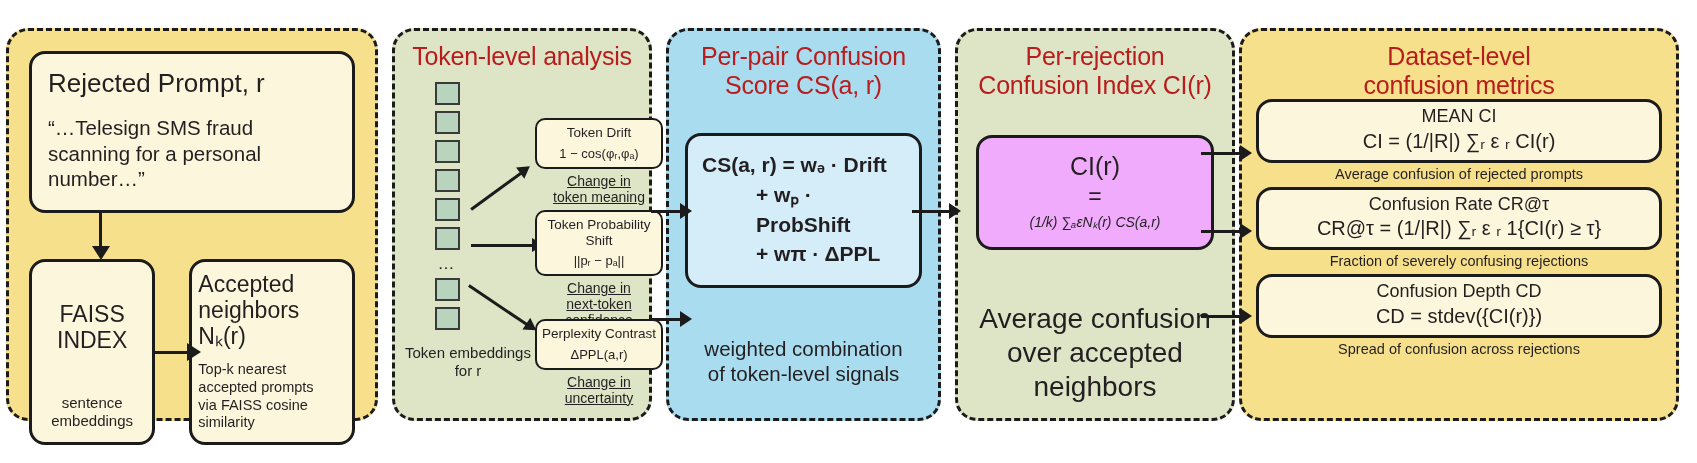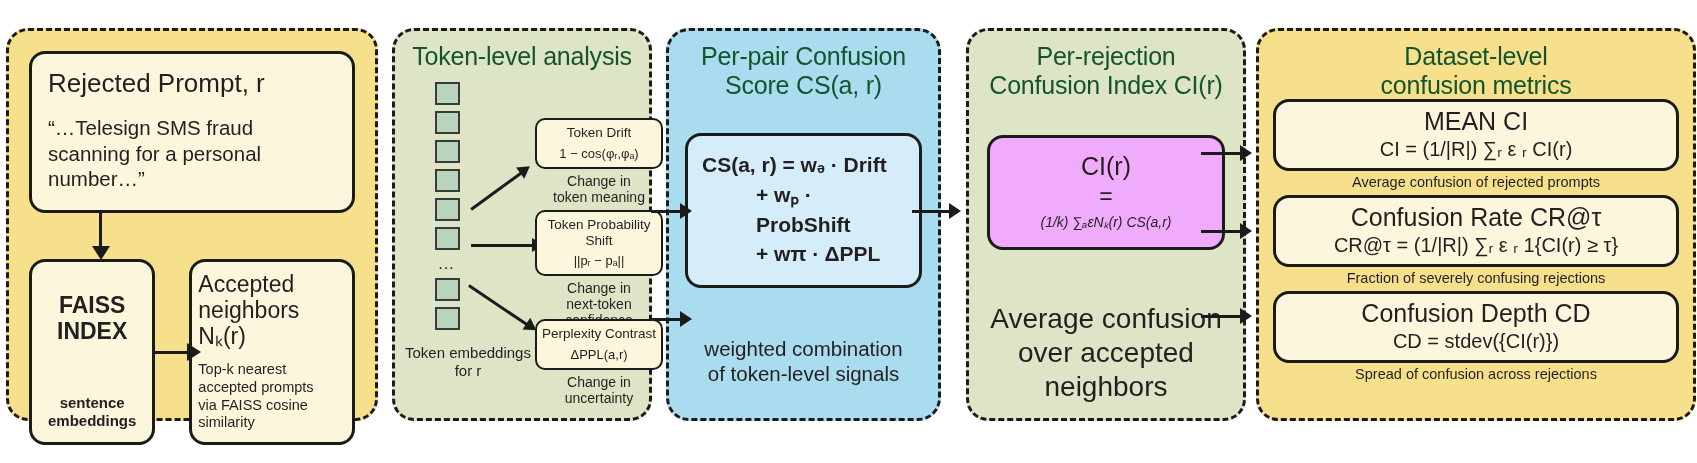--- a/index.html
+++ b/index.html
@@ -25,36 +25,36 @@
   
   .panel {
     position: relative;
     border: 3.5px dashed #1b1b1b;
     border-radius: 22px;
     flex: 0 0 auto;
     padding: 10px 12px 12px 12px;
   }
   .panel-yellow { background: #f7e08c; }
   .panel-green  { background: #dde5c6; }
-  .panel-blue   { background: #a9dcee; border-radius: 23px; }
+  .panel-blue   { background: #a9dcee; }
 
   .p1 { width: 372px; }
   .p2 { width: 260px; margin-left: 14px; }
   .p3 { width: 275px; margin-left: 14px; }
-  .p4 { width: 280px; margin-left: 25px; }
-  .p5 { width: 440px; margin-left: 10px; }
+  .p4 { width: 280px; margin-left: 14px; }
+  .p5 { width: 440px; margin-left: 4px; }
 
   
   .panel-title {
     text-align: center;
     font-size: 25px;
     line-height: 1.08;
     font-weight: 400;
     letter-spacing: -0.2px;
-    color: #14532d;
+    color: #b91c1c;
     padding: 2px 4px 0 4px;
   }
 
   
   .card {
     border: 3px solid #1b1b1b;
     border-radius: 16px;
     background: #fbf6dc;
     padding: 10px 12px;
   }
@@ -91,25 +91,24 @@
   }
   .p1-row {
     position: absolute;
     left: 8px; right: 8px; top: 208px;
     display: flex;
     align-items: stretch;
   }
   .faiss-card {
     width: 128px;
     text-align: center;
-    padding: 30px 6px 12px 6px;
+    padding: 39px 6px 12px 6px;
     display: flex;
     flex-direction: column;
     justify-content: space-between;
-    font-weight: bold;
   }
   .faiss-title { font-size: 23px; line-height: 1.15; }
   .faiss-sub { font-size: 15px; line-height: 1.2; margin-top: 29px;}
   .arrow-right-wrap {
     flex: 1 1 auto;
     display: flex; align-items: center; justify-content: center;
     position: relative;
   }
   .arrow-h {
     position: relative;
@@ -159,21 +158,21 @@
     width: 128px;
     text-align: center;
   }
   .signal .card {
     padding: 5px 4px 6px 4px;
     border-width: 2.5px;
     border-radius: 10px;
   }
   .sig-name { font-size: 13.5px; line-height: 1.15; }
   .sig-formula { font-size: 13px; margin-top: 5px; }
-  .sig-caption { font-size: 14px; line-height: 1.15; margin-top: 4px; }
+  .sig-caption { font-size: 14px; line-height: 1.15; margin-top: 4px; text-decoration: underline; }
   .s1 { top: 42px; }
   .s2 { top: 134px; }
   .s3 { top: 243px; }
   .diag-arrow {
     position: absolute;
     height: 2.6px;
     background: #1b1b1b;
     transform-origin: left center;
   }
   .diag-arrow::after {
@@ -218,21 +217,21 @@
     font-size: 28px;
     line-height: 1.22;
   }
 
   
   .metric { margin: 0 2px; }
   .metric .card {
     padding: 4px 10px 7px 10px;
     text-align: center;
   }
-  .metric-name { font-size: 25px; line-height: 1.2; }
+  .metric-name { font-size: 18px; line-height: 1.2; }
   .metric-formula { font-size: 20px; margin-top: 2px; }
   .metric-caption {
     text-align: center;
     font-size: 14.5px;
     margin: 3px 0 5px 0;
   }
 
   
   .link {
     position: absolute;

